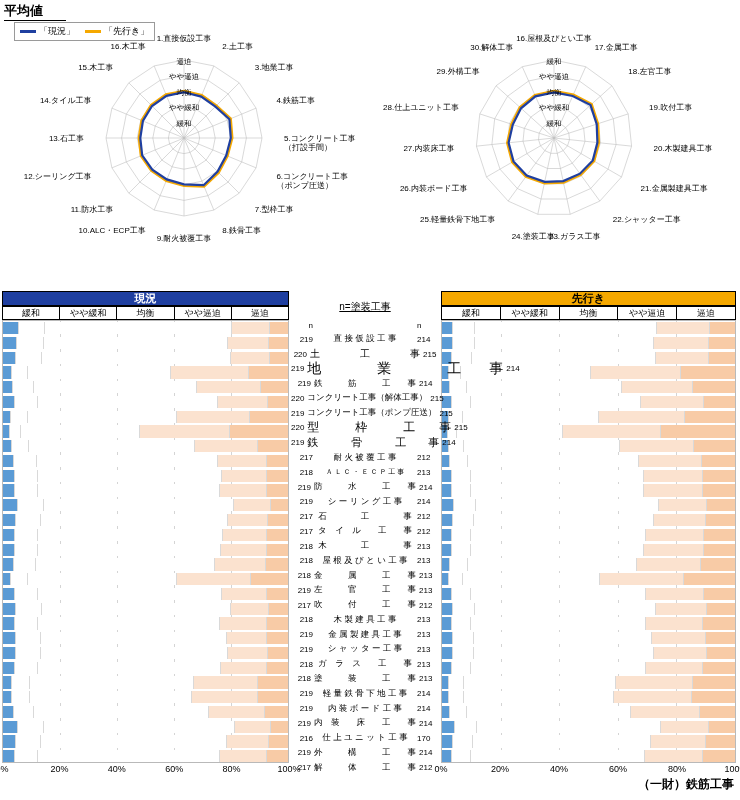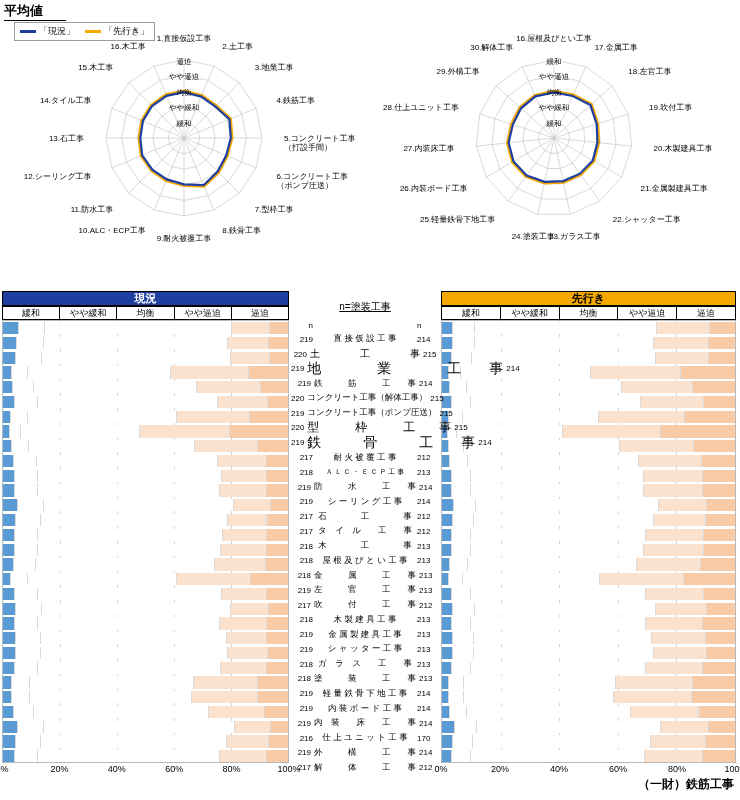--- a/index.html
+++ b/index.html
@@ -708,21 +708,21 @@
         <div class="cname" style="font-size:8.5px">コンクリート工事（ポンプ圧送）</div>
         <div class="cn-right">215</div>
       </div>
       <div class="crow" style="height: 14.7667px;">
         <div class="cn-left">220</div>
         <div class="cname" style="font-size:12px">型　　　枠　　　工　　事</div>
         <div class="cn-right">215</div>
       </div>
       <div class="crow" style="height: 14.7667px;">
         <div class="cn-left">219</div>
-        <div class="cname" style="font-size:14px">鉄　　　骨　　　工　　事</div>
+        <div class="cname" style="font-size:11px">鉄　　　骨　　　工　　事</div>
         <div class="cn-right">214</div>
       </div>
       <div class="crow" style="height: 14.7667px;">
         <div class="cn-left">217</div>
         <div class="cname" style="font-size:8.5px">耐 火 被 覆 工 事</div>
         <div class="cn-right">212</div>
       </div>
       <div class="crow" style="height: 14.7667px;">
         <div class="cn-left">218</div>
         <div class="cname" style="font-size:7px">Ａ Ｌ Ｃ ・ Ｅ Ｃ Ｐ 工 事</div>

